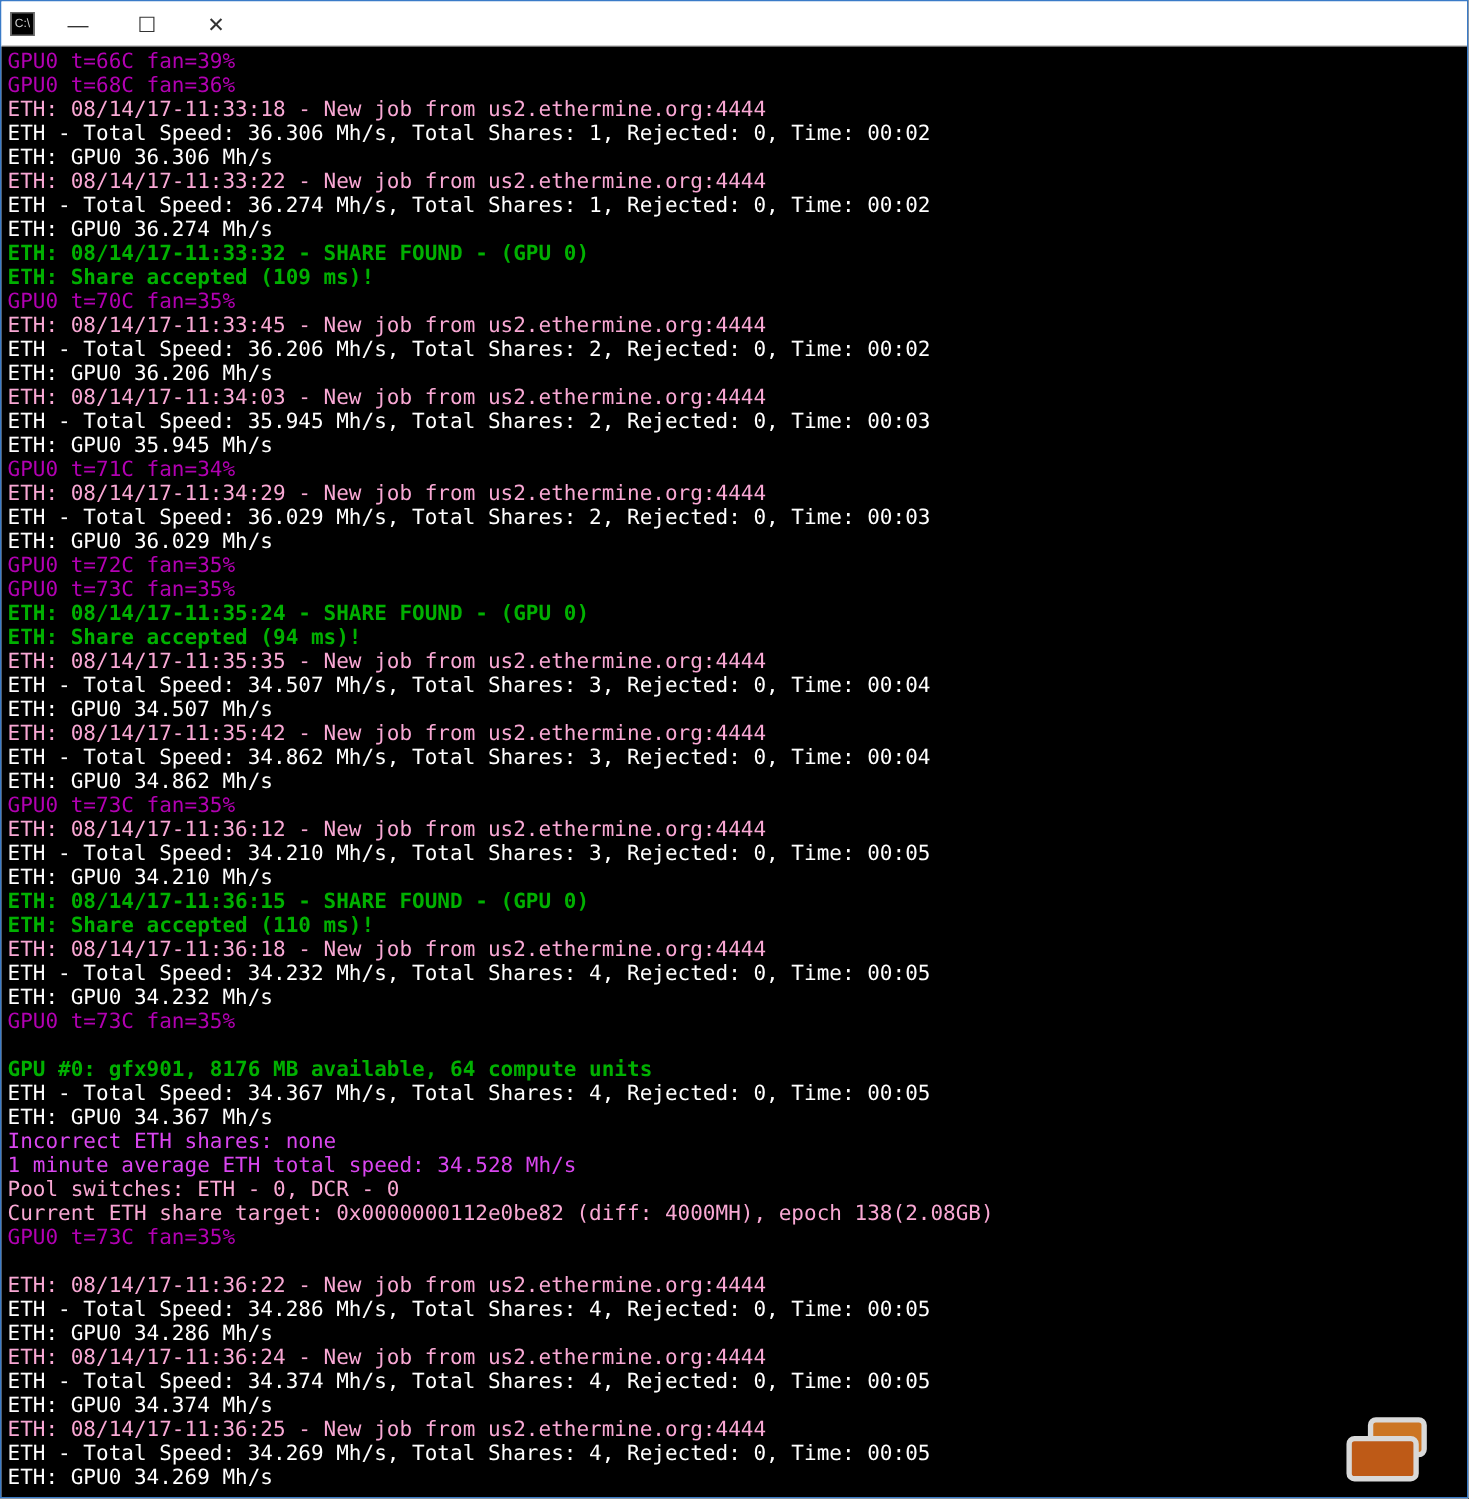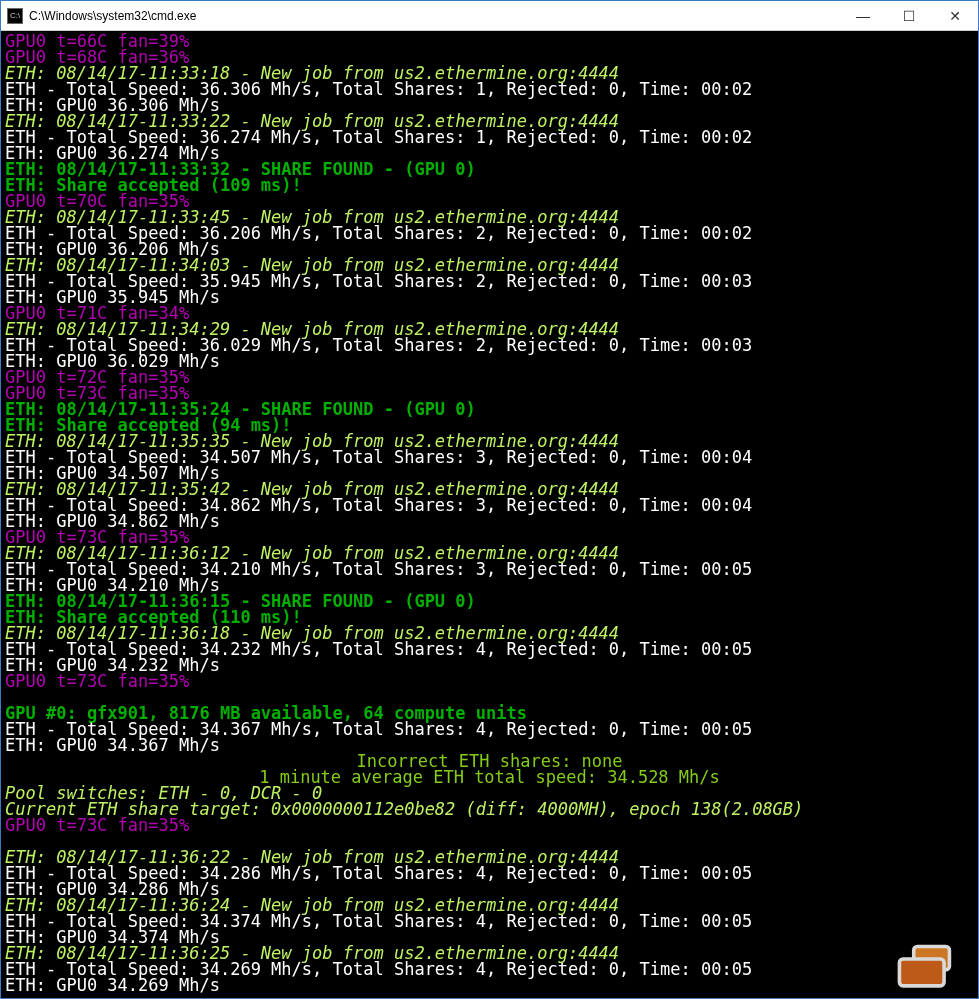--- a/index.html
+++ b/index.html
@@ -48,48 +48,47 @@
     font-family: sans-serif;
     font-size: 14px;
     color:#333;
     cursor: pointer;
   }
   .terminal {
     flex:1;
     background:#000;
     color:#c0c0c0;
     font-family: Consolas, "Lucida Console", monospace;
-    font-size: 17px;
+    font-size: 14px;
     line-height: 16px;
     padding: 2px 4px;
     white-space: pre;
     overflow:hidden;
   }
   .m { color:#b200b2; }      
-  .w { color:#bef264;font-style:italic; }      
+  .w { color:#f9a8d4; }      
   .c { color:#ffffff; }      
   .g { color:#00b000;font-weight:bold; }      
-  .d { color:#84cc16;text-align:center; }      
+  .d { color:#d946ef; }      
   .blank { height:16px; }
 
   .watermark {
     position:absolute;
     right: 6px; bottom: 6px;
     width: 90px; height: 50px;
     pointer-events:none;
   }
   .watermark svg { width:100%; height:100%; opacity:0.85; }
 </style>
 </head>
 <body>
 
 <div class="window">
   <div class="titlebar">
     <div class="icon-box">C:\</div>
-    <div class="title">C:\Windows\system32\cmd.exe</div>
     <div class="winbtns">
       <div class="winbtn">—</div>
       <div class="winbtn">☐</div>
       <div class="winbtn close">✕</div>
     </div>
   </div>
   <div class="terminal" id="terminal"><div class="m">GPU0 t=66C fan=39%</div><div class="m">GPU0 t=68C fan=36%</div><div class="w">ETH: 08/14/17-11:33:18 - New job from us2.ethermine.org:4444</div><div class="c">ETH - Total Speed: 36.306 Mh/s, Total Shares: 1, Rejected: 0, Time: 00:02</div><div class="c">ETH: GPU0 36.306 Mh/s</div><div class="w">ETH: 08/14/17-11:33:22 - New job from us2.ethermine.org:4444</div><div class="c">ETH - Total Speed: 36.274 Mh/s, Total Shares: 1, Rejected: 0, Time: 00:02</div><div class="c">ETH: GPU0 36.274 Mh/s</div><div class="g">ETH: 08/14/17-11:33:32 - SHARE FOUND - (GPU 0)</div><div class="g">ETH: Share accepted (109 ms)!</div><div class="m">GPU0 t=70C fan=35%</div><div class="w">ETH: 08/14/17-11:33:45 - New job from us2.ethermine.org:4444</div><div class="c">ETH - Total Speed: 36.206 Mh/s, Total Shares: 2, Rejected: 0, Time: 00:02</div><div class="c">ETH: GPU0 36.206 Mh/s</div><div class="w">ETH: 08/14/17-11:34:03 - New job from us2.ethermine.org:4444</div><div class="c">ETH - Total Speed: 35.945 Mh/s, Total Shares: 2, Rejected: 0, Time: 00:03</div><div class="c">ETH: GPU0 35.945 Mh/s</div><div class="m">GPU0 t=71C fan=34%</div><div class="w">ETH: 08/14/17-11:34:29 - New job from us2.ethermine.org:4444</div><div class="c">ETH - Total Speed: 36.029 Mh/s, Total Shares: 2, Rejected: 0, Time: 00:03</div><div class="c">ETH: GPU0 36.029 Mh/s</div><div class="m">GPU0 t=72C fan=35%</div><div class="m">GPU0 t=73C fan=35%</div><div class="g">ETH: 08/14/17-11:35:24 - SHARE FOUND - (GPU 0)</div><div class="g">ETH: Share accepted (94 ms)!</div><div class="w">ETH: 08/14/17-11:35:35 - New job from us2.ethermine.org:4444</div><div class="c">ETH - Total Speed: 34.507 Mh/s, Total Shares: 3, Rejected: 0, Time: 00:04</div><div class="c">ETH: GPU0 34.507 Mh/s</div><div class="w">ETH: 08/14/17-11:35:42 - New job from us2.ethermine.org:4444</div><div class="c">ETH - Total Speed: 34.862 Mh/s, Total Shares: 3, Rejected: 0, Time: 00:04</div><div class="c">ETH: GPU0 34.862 Mh/s</div><div class="m">GPU0 t=73C fan=35%</div><div class="w">ETH: 08/14/17-11:36:12 - New job from us2.ethermine.org:4444</div><div class="c">ETH - Total Speed: 34.210 Mh/s, Total Shares: 3, Rejected: 0, Time: 00:05</div><div class="c">ETH: GPU0 34.210 Mh/s</div><div class="g">ETH: 08/14/17-11:36:15 - SHARE FOUND - (GPU 0)</div><div class="g">ETH: Share accepted (110 ms)!</div><div class="w">ETH: 08/14/17-11:36:18 - New job from us2.ethermine.org:4444</div><div class="c">ETH - Total Speed: 34.232 Mh/s, Total Shares: 4, Rejected: 0, Time: 00:05</div><div class="c">ETH: GPU0 34.232 Mh/s</div><div class="m">GPU0 t=73C fan=35%</div><div class="blank"></div><div class="g">GPU #0: gfx901, 8176 MB available, 64 compute units</div><div class="c">ETH - Total Speed: 34.367 Mh/s, Total Shares: 4, Rejected: 0, Time: 00:05</div><div class="c">ETH: GPU0 34.367 Mh/s</div><div class="d">Incorrect ETH shares: none</div><div class="d">1 minute average ETH total speed: 34.528 Mh/s</div><div class="w">Pool switches: ETH - 0, DCR - 0</div><div class="w">Current ETH share target: 0x0000000112e0be82 (diff: 4000MH), epoch 138(2.08GB)</div><div class="m">GPU0 t=73C fan=35%</div><div class="blank"></div><div class="w">ETH: 08/14/17-11:36:22 - New job from us2.ethermine.org:4444</div><div class="c">ETH - Total Speed: 34.286 Mh/s, Total Shares: 4, Rejected: 0, Time: 00:05</div><div class="c">ETH: GPU0 34.286 Mh/s</div><div class="w">ETH: 08/14/17-11:36:24 - New job from us2.ethermine.org:4444</div><div class="c">ETH - Total Speed: 34.374 Mh/s, Total Shares: 4, Rejected: 0, Time: 00:05</div><div class="c">ETH: GPU0 34.374 Mh/s</div><div class="w">ETH: 08/14/17-11:36:25 - New job from us2.ethermine.org:4444</div><div class="c">ETH - Total Speed: 34.269 Mh/s, Total Shares: 4, Rejected: 0, Time: 00:05</div><div class="c">ETH: GPU0 34.269 Mh/s</div></div>
 </div>
 
 <div class="watermark">

